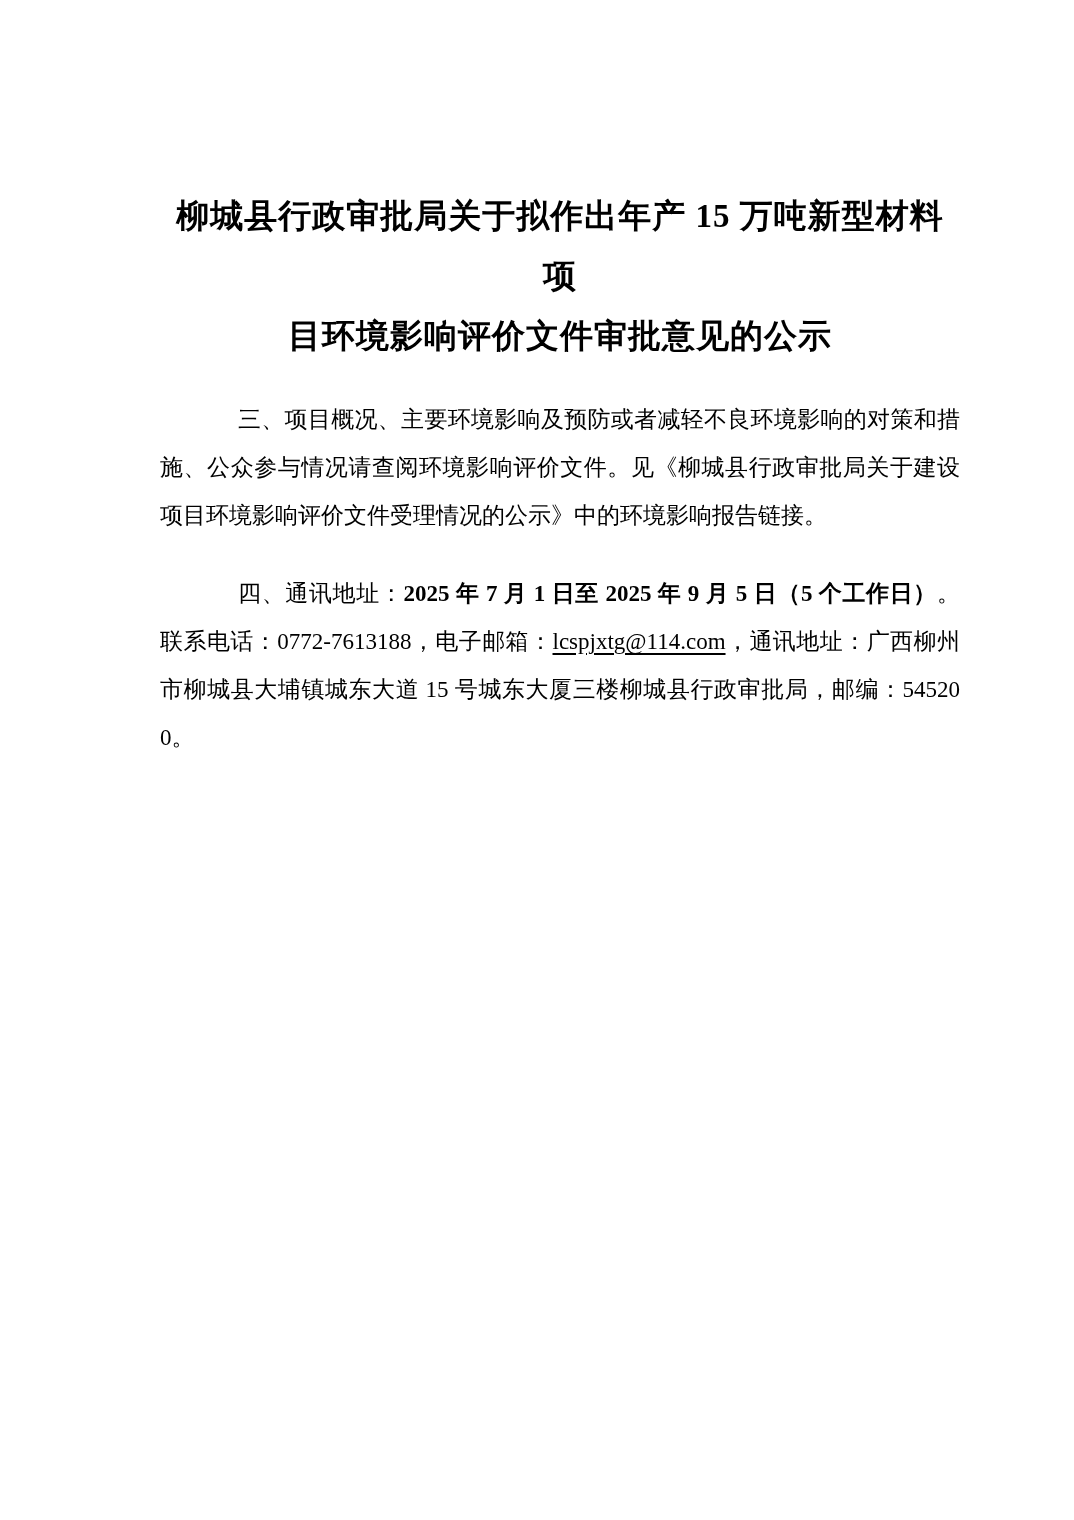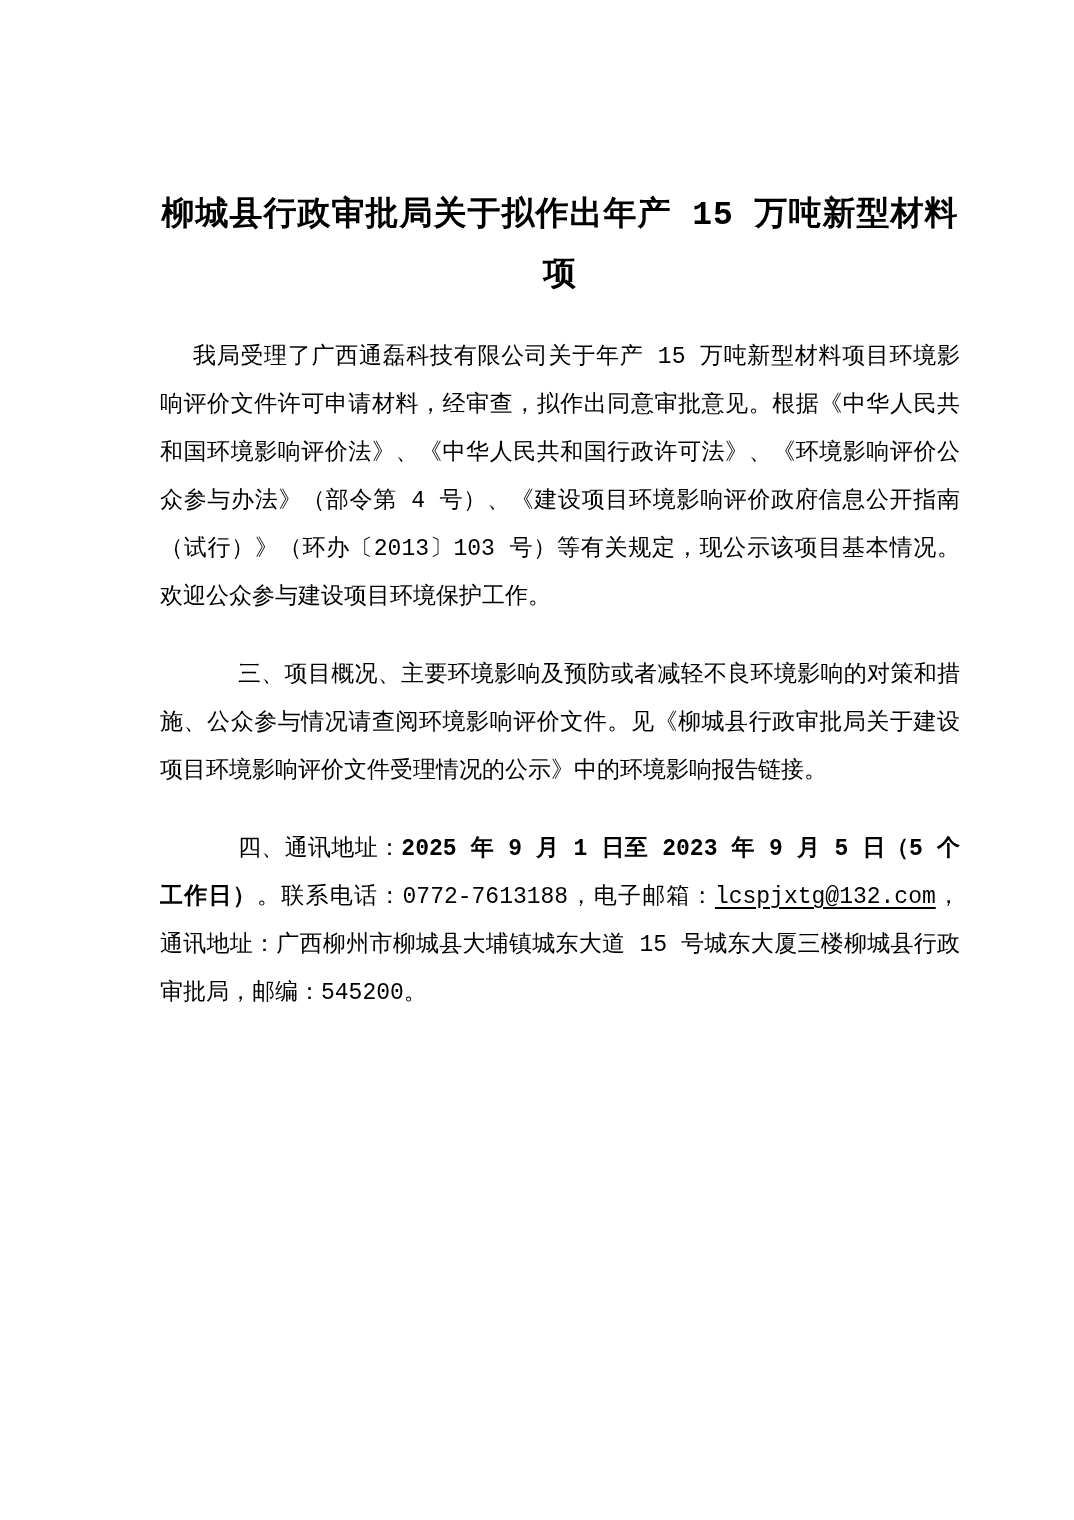--- a/index.html
+++ b/index.html
@@ -3,21 +3,21 @@
 <meta charset="utf-8">
 <style>
   html, body { margin: 0; padding: 0; background: #e9e9e9; }
   .page {
     position: relative;
     width: 1074px;
     height: 1520px;
     margin: 0 auto;
     background: #ffffff;
     color: #000000;
-    font-family: Liberation Mono, monospace;
+    font-family: Liberation Serif, serif;
     overflow: hidden;
     box-sizing: border-box;
   }
   .content {
     padding: 186px 114px 0 160px;
   }
   .title {
     margin: 0;
     font-size: 33px;
     font-weight: 700;
@@ -46,25 +46,25 @@
   .seg-link { text-decoration: underline; text-underline-offset: 4px; }
 </style>
 </head>
 <body>
 
 <div class="page">
   <div class="content">
 
     <h1 class="title">
       <span class="title-line">柳城县行政审批局关于拟作出年产 15 万吨新型材料项</span>
+      <span class="title-line">目环境影响评价文件审批意见的公示</span>
     </h1>
 
-    <p class="para intro">我局受理了广西通磊科技有限公司关于年产 15 万吨新型材料项目环境影响评价文件许可申请材料，经审查，拟作出同意审批意见。根据《中华人民共和国环境影响评价法》、《中华人民共和国行政许可法》、《环境影响评价公众参与办法》（部令第 4 号）、《建设项目环境影响评价政府信息公开指南（试行）》（环办〔2013〕103 号）等有关规定，现公示该项目基本情况。欢迎公众参与建设项目环境保护工作。</p>
 
 
 
     <p class="para item"><span>三、项目概况、主要环境影响及预防或者减轻不良环境影响的对策和措施、公众参与情况请查阅环境影响评价文件。见《柳城县行政审批局关于建设项目环境影响评价文件受理情况的公示》中的环境影响报告链接。</span></p>
 
-    <p class="para item"><span>四、通讯地址：</span><span class="seg-bold">2025 年 9 月 1 日至 2023 年 9 月 5 日（5 个工作日）</span><span>。联系电话：0772-7613188，电子邮箱：</span><span class="seg-link">lcspjxtg@132.com</span><span>，通讯地址：广西柳州市柳城县大埔镇城东大道 15 号城东大厦三楼柳城县行政审批局，邮编：545200。</span></p>
+    <p class="para item"><span>四、通讯地址：</span><span class="seg-bold">2025 年 7 月 1 日至 2025 年 9 月 5 日（5 个工作日）</span><span>。联系电话：0772-7613188，电子邮箱：</span><span class="seg-link">lcspjxtg@114.com</span><span>，通讯地址：广西柳州市柳城县大埔镇城东大道 15 号城东大厦三楼柳城县行政审批局，邮编：545200。</span></p>
 
 
   </div>
 </div>
 
 </body></html>

